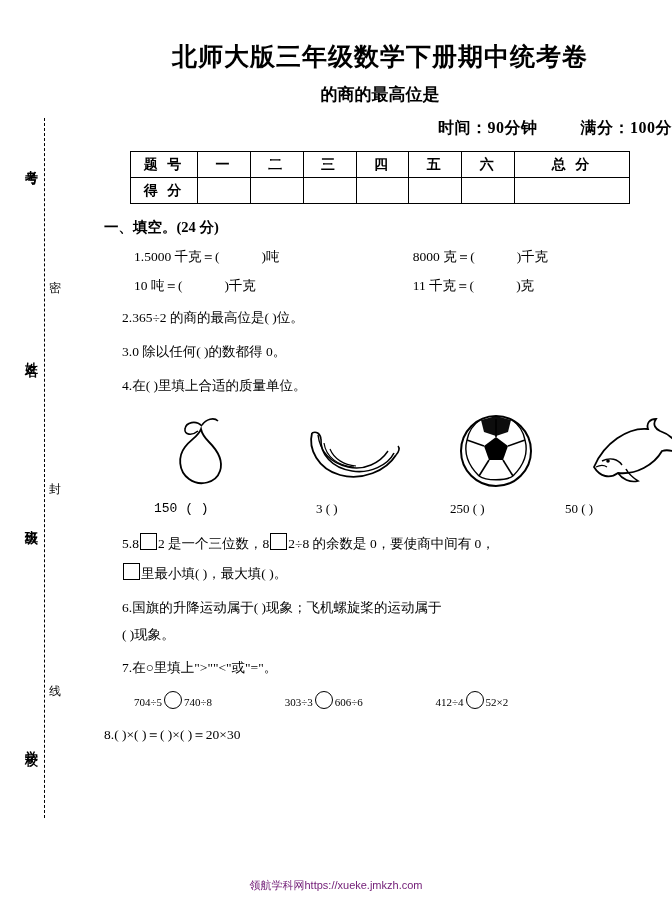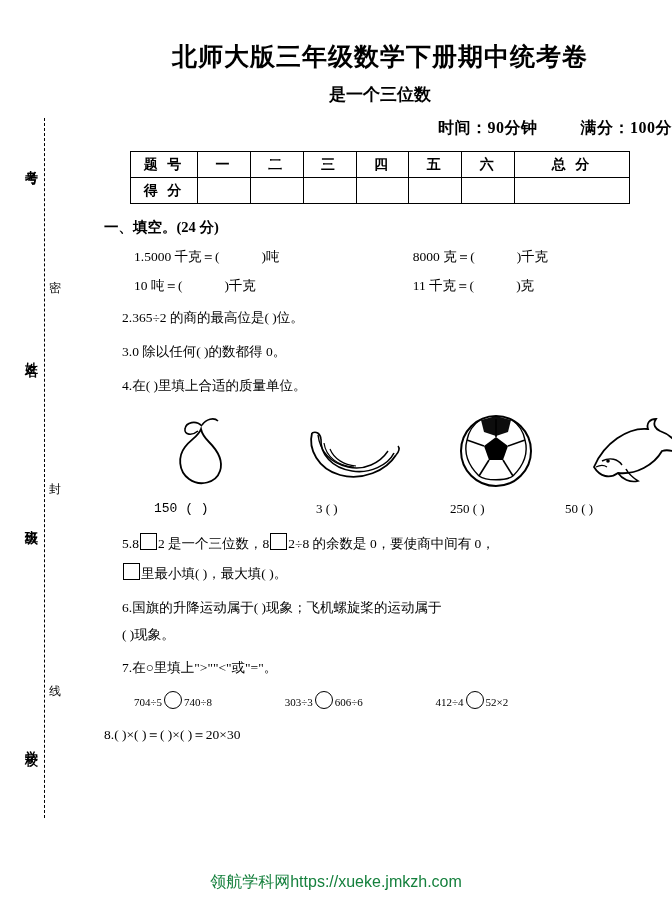--- a/index.html
+++ b/index.html
@@ -138,22 +138,22 @@
     letter-spacing:0px;
   }
   .compare .cell{display:inline-block;width:148px;}
   .compare .cell.last{width:auto;}
 
   .watermark{
     position:absolute;
     left:0;right:0;
     bottom:10px;
     text-align:center;
-    font-size:16px;
-    color:#15803d;
+    font-size:11px;
+    color:#701a75;
     font-family:"Liberation Sans", sans-serif;
     letter-spacing:0px;
   }
 </style>
 </head>
 <body>
 
 <div class="page">
 
   <div class="side">
@@ -165,21 +165,21 @@
     <div class="vtext v-xuexiao">学校</div>
 
     <div class="vtext v-mi">密</div>
     <div class="vtext v-feng">封</div>
     <div class="vtext v-xian">线</div>
   </div>
 
   <div class="main">
 
     <h1 class="title">北师大版三年级数学下册期中统考卷</h1>
-    <h2 class="subtitle">是一个三位数</h2>
+    <h2 class="subtitle">的商的最高位是</h2>
 
     <div class="meta">
       <span>时间：90分钟</span>
       <span class="gap"></span>
       <span>满分：100分</span>
     </div>
 
     <table class="scoretable">
       <tbody>
           <tr>

